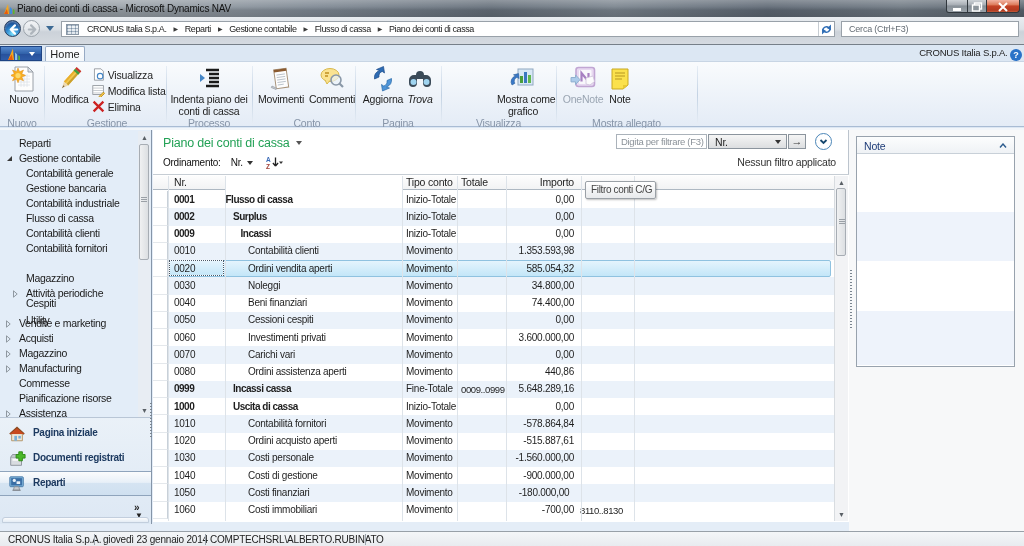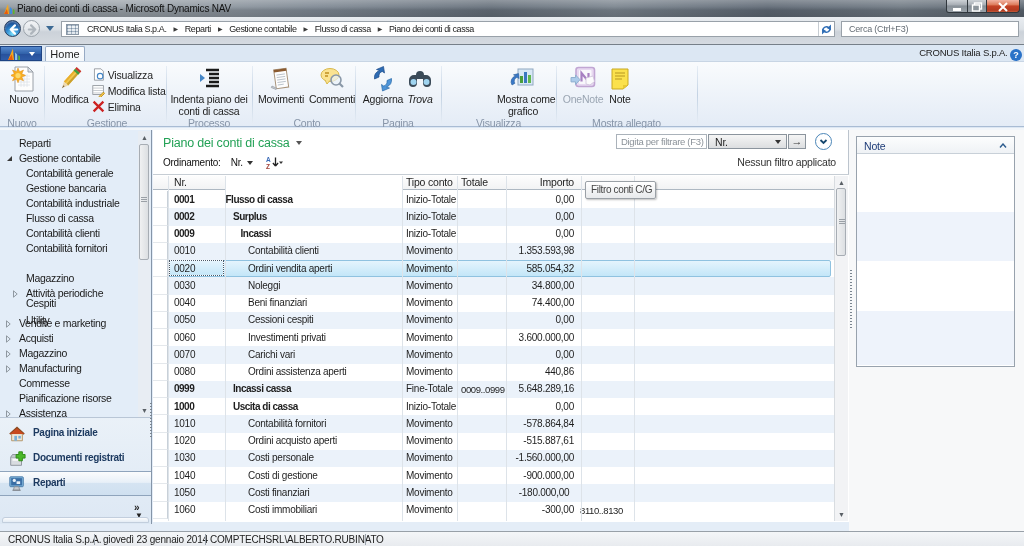--- a/index.html
+++ b/index.html
@@ -552,21 +552,21 @@
           <div class="cell" style="left:308px;font-size:9.5px;letter-spacing:-0.4px;top:3px;"></div>
           <div class="cell" style="left:353px;width:76px;text-align:center;">-180.000,00</div>
           <div class="cell" style="left:427px;font-size:9.5px;letter-spacing:-0.4px;top:3px;"></div>
         </div>
         <div class="row" style="top:325.5px;background:#ffffff;">
           <div style="position:absolute;left:0;top:0;width:15px;height:17.25px;background:#fff;border-bottom:1px solid #e4e8ec;border-right:1px solid #c8d0d8;"></div>
           <div class="cell" style="left:21px;">1060</div>
           <div class="cell" style="left:95px;">Costi immobiliari</div>
           <div class="cell" style="left:253px;">Movimento</div>
           <div class="cell" style="left:308px;font-size:9.5px;letter-spacing:-0.4px;top:3px;"></div>
-          <div class="cell" style="left:353px;width:68px;text-align:right;">-300,00</div>
+          <div class="cell" style="left:353px;width:68px;text-align:right;">-700,00</div>
           <div class="cell" style="left:427px;font-size:9.5px;letter-spacing:-0.4px;top:3px;">8110..8130</div>
         </div>
         <div class="colline" style="left:15px;"></div>
         <div class="colline" style="left:72px;"></div>
         <div class="colline" style="left:249px;"></div>
         <div class="colline" style="left:304px;"></div>
         <div class="colline" style="left:353px;"></div>
         <div class="colline" style="left:428px;"></div>
         <div class="colline" style="left:481px;"></div>
       </div>

